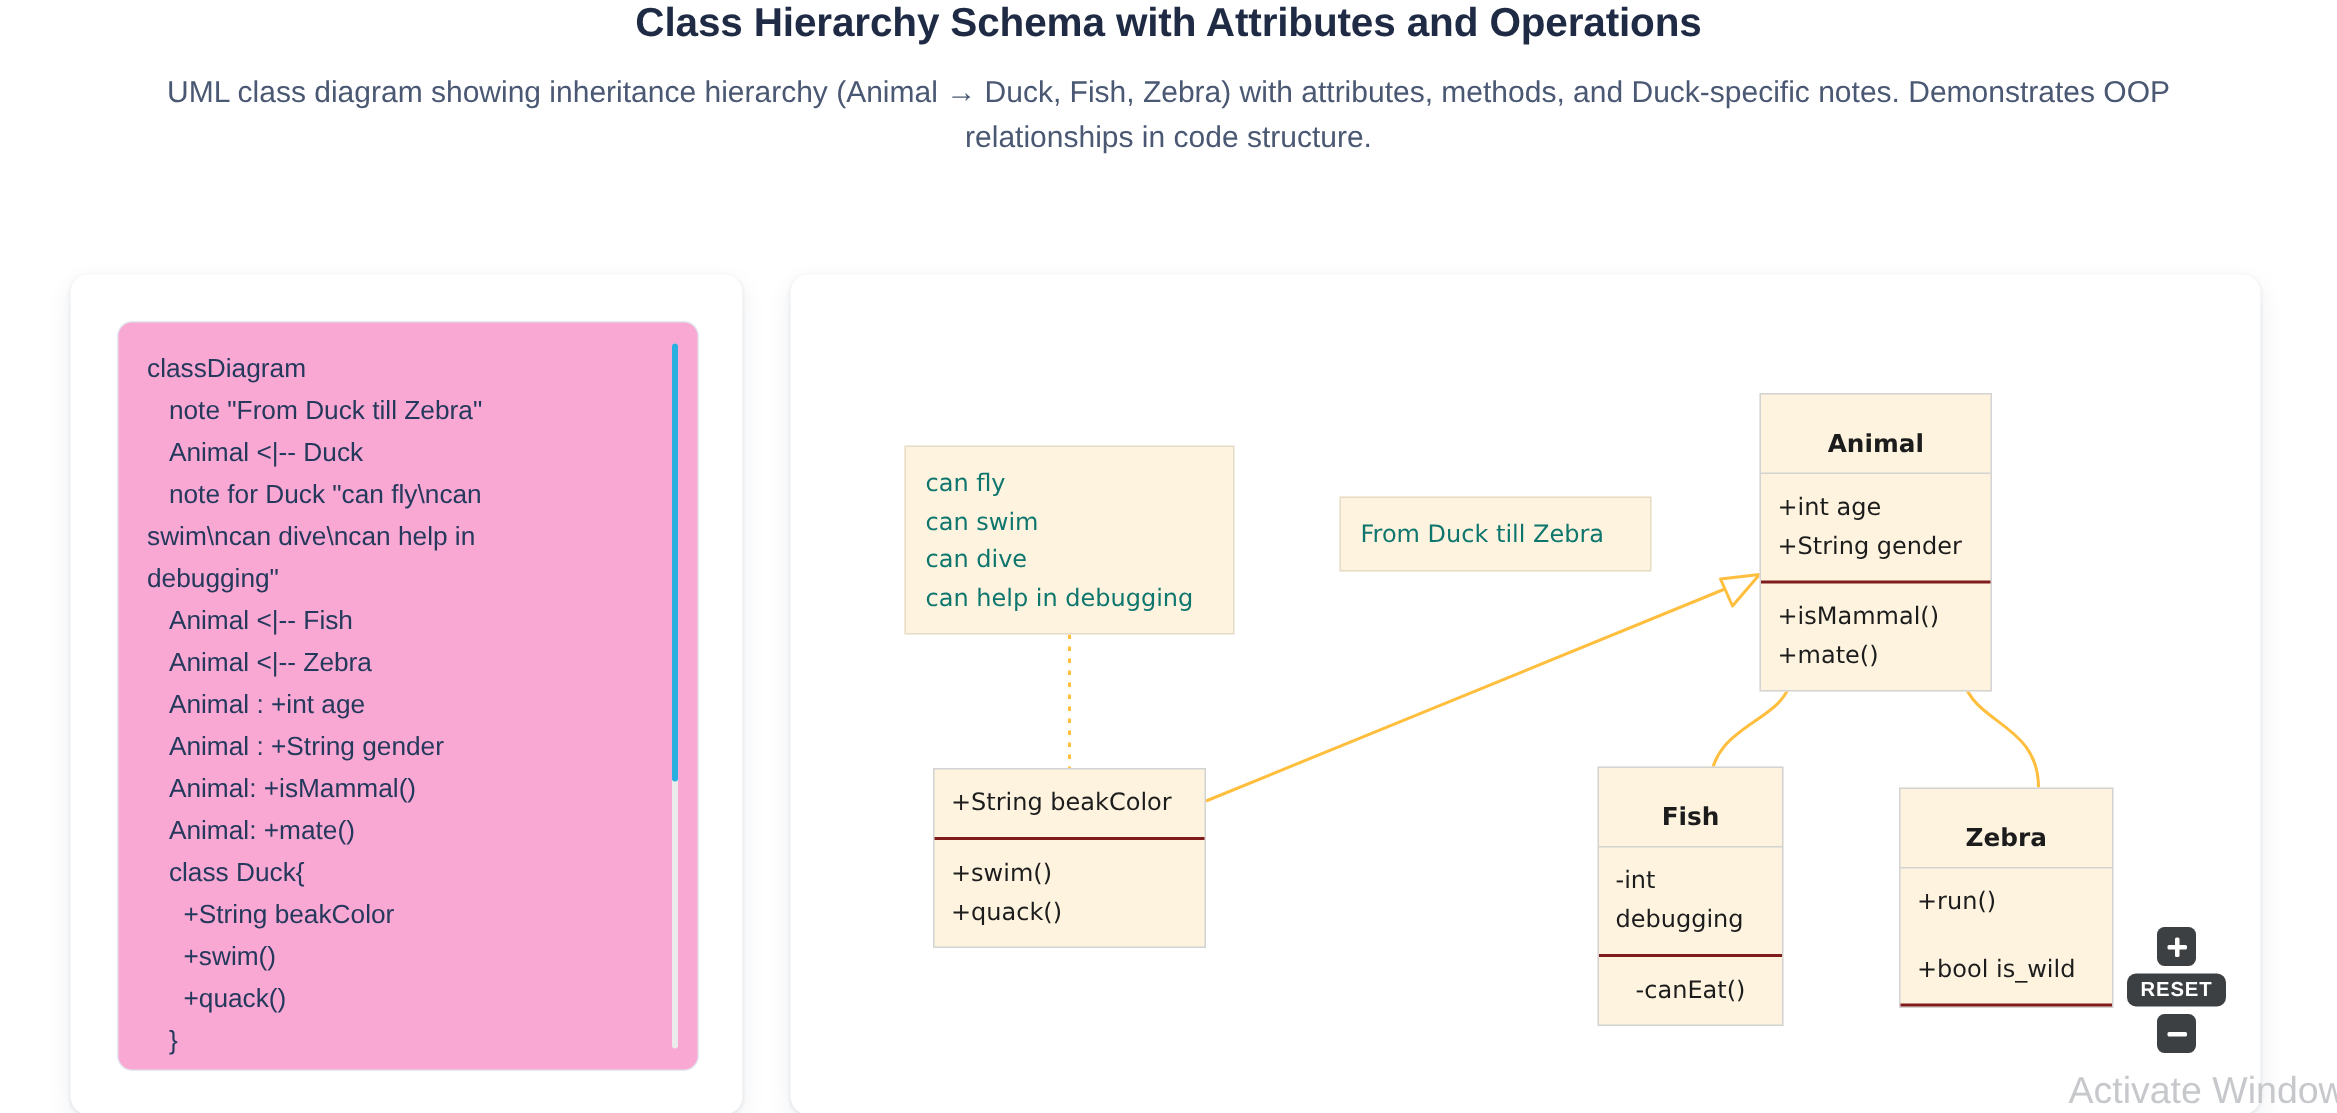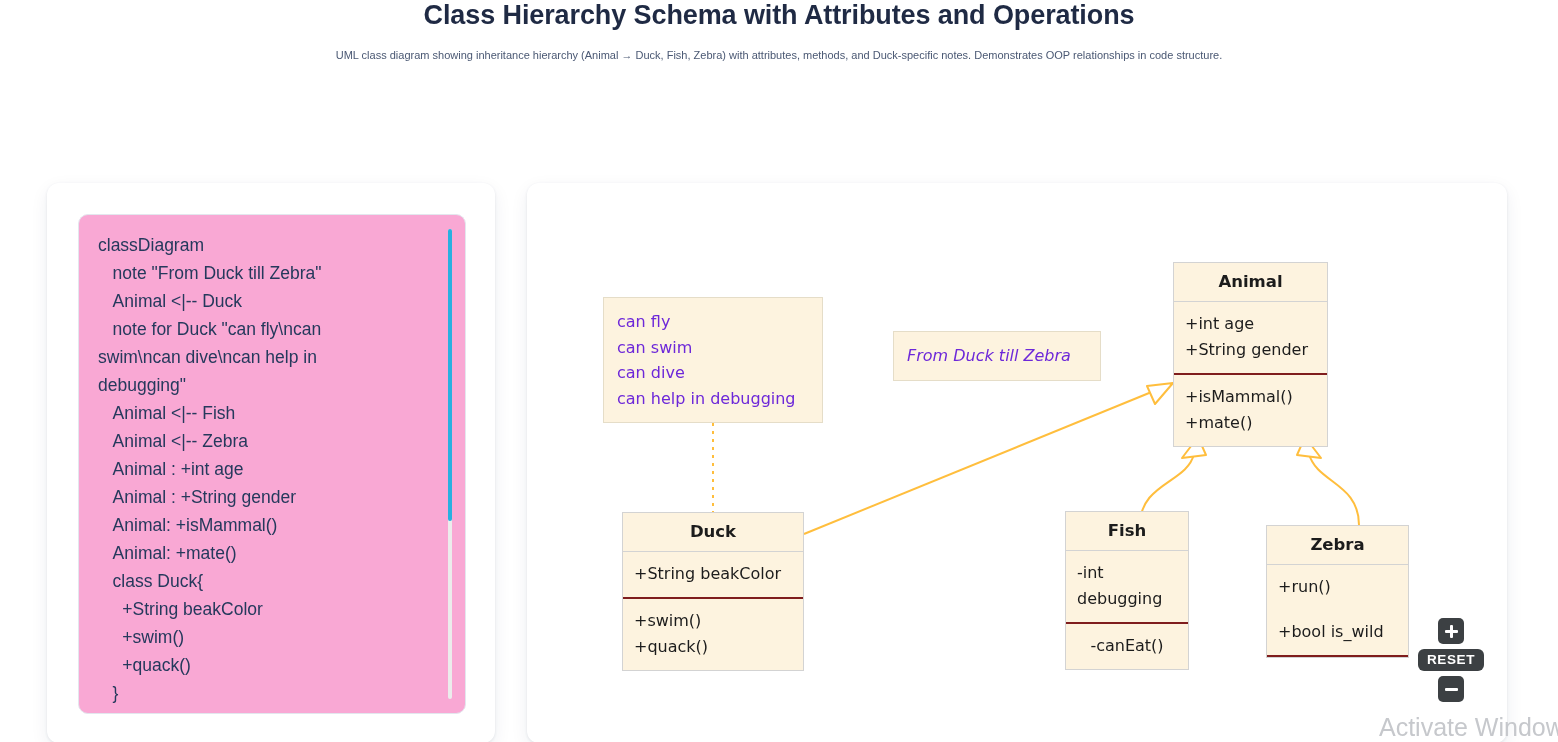--- a/index.html
+++ b/index.html
@@ -22,21 +22,21 @@
   .page-title {
     font-size: 27px;
     font-weight: bold;
     color: #1f2a44;
     letter-spacing: -0.1px;
     margin: 0;
   }
   .page-subtitle {
     margin: 16px auto 0 auto;
     width: 1445px;
-    font-size: 11px;
+    font-size: 20px;
     line-height: 1.52;
     color: #4a5873;
     font-weight: 400;
   }
 
   
   .panels {
     position: absolute;
     left: 0;
     top: 183px;
@@ -126,21 +126,21 @@
     position: absolute;
     background: #fdf3df;
     border: 1px solid #d3d3d3;
     box-sizing: border-box;
   }
   .node .title {
     text-align: center;
     font-weight: bold;
     font-size: 16.5px;
     color: #1c1c1c;
-    padding: 9px 10px 10px 10px;
+    padding: 23px 10px 10px 10px;
     border-bottom: 1px solid #d3d3d3;
     font-family: "DejaVu Sans", sans-serif;
   }
   .node .compartment {
     padding: 9px 11px 10px 11px;
     font-size: 16px;
     line-height: 26px;
     color: #1c1c1c;
     font-family: "DejaVu Sans", sans-serif;
   }
@@ -149,33 +149,33 @@
   }
 
   
   .note {
     position: absolute;
     background: #fdf3df;
     border: 1px solid #e5ddc8;
     box-sizing: border-box;
     font-size: 16px;
     line-height: 25.5px;
-    color: #6d28d9;
+    color: #0f766e;
     font-family: "DejaVu Sans", sans-serif;
     padding: 11px 13px;
   }
 
   
   .node-animal { left: 646px; top: 79px; width: 155px; }
   .node-duck   { left: 95px;  top: 329px; width: 182px; }
   .node-fish   { left: 538px; top: 328px; width: 124px; }
   .node-zebra  { left: 739px; top: 342px; width: 143px; }
 
   .note-duck   { left: 76px;  top: 114px; width: 220px; }
-  .note-general{ left: 366px; top: 148px; width: 208px; text-align: left; font-style: italic; }
+  .note-general{ left: 366px; top: 148px; width: 208px; text-align: left; }
 
   
   .zoom-controls {
     position: absolute;
     left: 888px;
     top: 435px;
     width: 72px;
     display: flex;
     flex-direction: column;
     align-items: center;
@@ -291,21 +291,20 @@
 
       <div class="node node-animal">
         <div class="title">Animal</div>
         <div class="compartment divided" style="white-space: pre-line;">+int age
 +String gender</div>
         <div class="compartment" style="white-space: pre-line;">+isMammal()
 +mate()</div>
       </div>
 
       <div class="node node-duck">
-        <div class="title">Duck</div>
         <div class="compartment divided" style="white-space: pre-line;">+String beakColor</div>
         <div class="compartment" style="white-space: pre-line;">+swim()
 +quack()</div>
       </div>
 
       <div class="node node-fish">
         <div class="title">Fish</div>
         <div class="compartment divided" style="white-space: pre-line;">-int debugging</div>
         <div class="compartment" style="white-space: pre-line; text-align: center;">-canEat()</div>
       </div>

